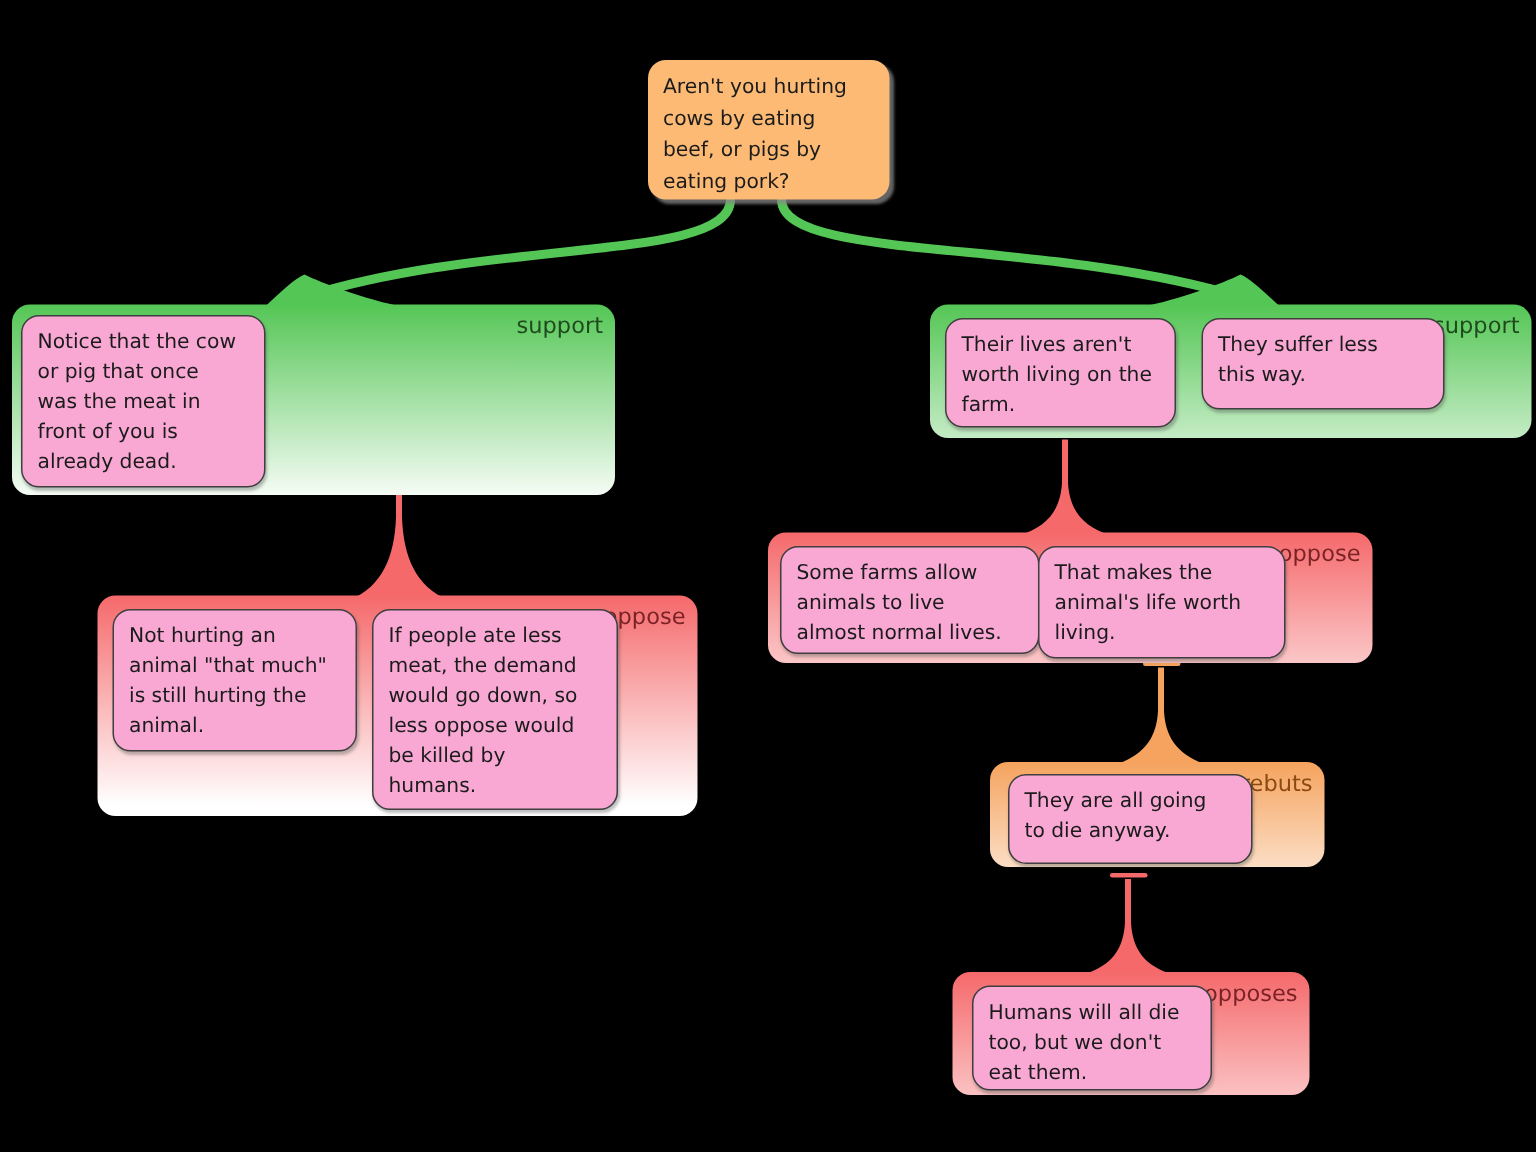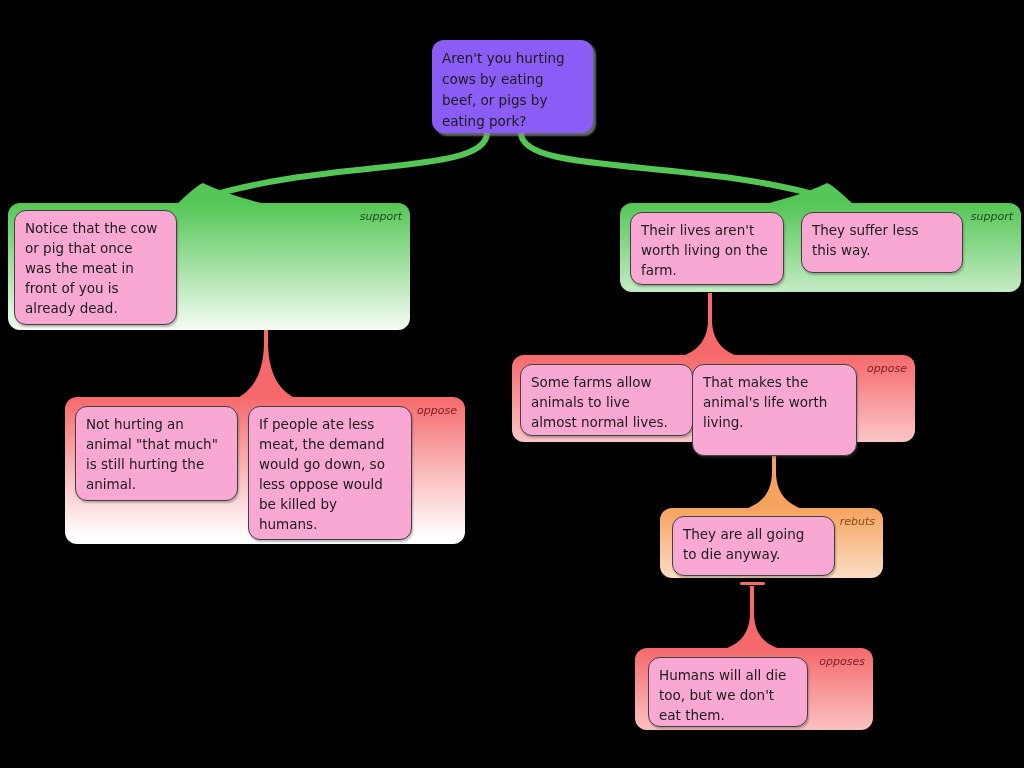--- a/index.html
+++ b/index.html
@@ -8,35 +8,35 @@
     overflow:hidden;font-family:"DejaVu Sans","Liberation Sans",sans-serif;
   }
   #edge-layer{position:absolute;left:0;top:0;width:1024px;height:768px;z-index:1;}
   .group{
     position:absolute;border-radius:12px;z-index:2;
   }
   .grad-support{background:linear-gradient(to bottom, var(--support) 0px, #ffffff 135px);}
   .grad-oppose{background:linear-gradient(to bottom, var(--oppose) 0px, #ffffff 140px);}
   .grad-rebut{background:linear-gradient(to bottom, var(--rebut) 0px, #ffffff 110px);}
   .group-label{
-    position:absolute;top:7px;right:8px;font-size:11px;line-height:14px;font-style:italic;
+    position:absolute;top:7px;right:8px;font-size:15px;line-height:14px;
   }
   .label-support{color:var(--support-label);}
   .label-oppose{color:var(--oppose-label);}
   .label-rebut{color:var(--rebut-label);}
   .node{
     position:absolute;z-index:3;background:#f9a8d4;
     border:1.5px solid #3f3f3f;border-radius:12px;
     padding:7px 10px;box-sizing:border-box;
     font-size:13.5px;line-height:20px;color:#1b1b1b;
     white-space:pre-line;overflow:hidden;
     box-shadow:1px 2px 2px rgba(70,70,70,0.35);
   }
   .root-node{
-    position:absolute;z-index:3;background:#8b5cf6;border-radius:12px;
+    position:absolute;z-index:3;background:#fdba74;border-radius:12px;
     padding:8px 10px;box-sizing:border-box;
     font-size:13.5px;line-height:21px;color:#1b1b1b;white-space:pre-line;
     box-shadow:3px 3px 2px rgba(135,135,135,0.75);
   }
 </style>
 </head>
 <body>
 
 <div id="canvas">
 
@@ -97,21 +97,21 @@
 less oppose would
 be killed by
 humans.</div>
 
   <div class="group grad-oppose" style="left:512px;top:355px;width:403px;height:87px;">
     <span class="group-label label-oppose">oppose</span>
   </div>
   <div class="node" style="left:520px;top:364px;width:173px;height:72px;">Some farms allow
 animals to live
 almost normal lives.</div>
-  <div class="node" style="left:692px;top:364px;width:165px;height:92px;">That makes the
+  <div class="node" style="left:692px;top:364px;width:165px;height:75px;">That makes the
 animal's life worth
 living.</div>
 
   <div class="group grad-rebut" style="left:660px;top:508px;width:223px;height:70px;">
     <span class="group-label label-rebut">rebuts</span>
   </div>
   <div class="node" style="left:672px;top:516px;width:163px;height:60px;">They are all going
 to die anyway.</div>
 
   <div class="group grad-oppose" style="left:635px;top:648px;width:238px;height:82px;">

